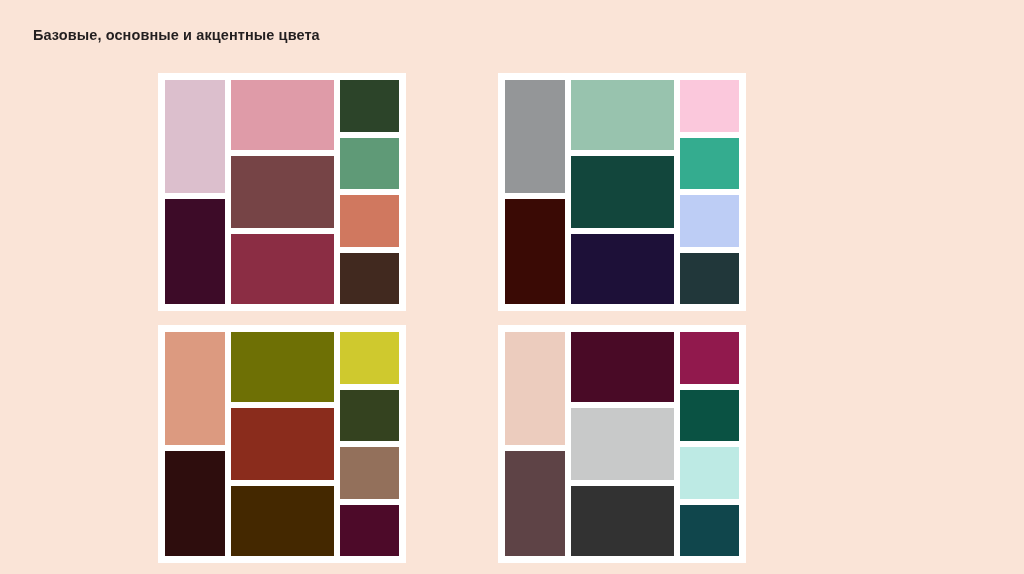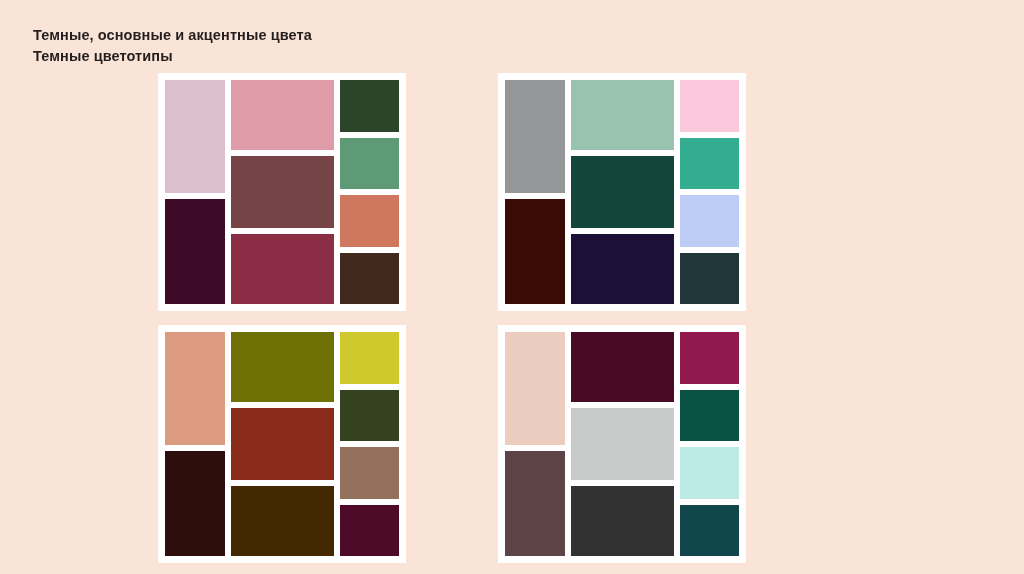--- a/index.html
+++ b/index.html
@@ -71,22 +71,21 @@
   .col-center .sw:nth-child(2) { height: 34%; }
   .col-center .sw:nth-child(3) { height: 33%; }
 
   
   .col-right .sw { height: 25%; }
 </style>
 </head>
 <body style="background: rgb(250, 228, 215);">
 
 <div class="title-block">
-  <div class="title-line">Темные, основные и акцентные цвета</div>
-  <div class="title-line">Темные цветотипы</div>
+  <div class="title-line">Базовые, основные и акцентные цвета</div>
 </div>
 
 <div class="palettes">
 
   <div class="palette p1" style="background: rgb(255, 255, 255);">
     <div class="col col-left">
       <div class="sw" style="background: rgb(220, 191, 205);"></div>
       <div class="sw" style="background: rgb(61, 11, 40);"></div>
     </div>
     <div class="col col-center">

